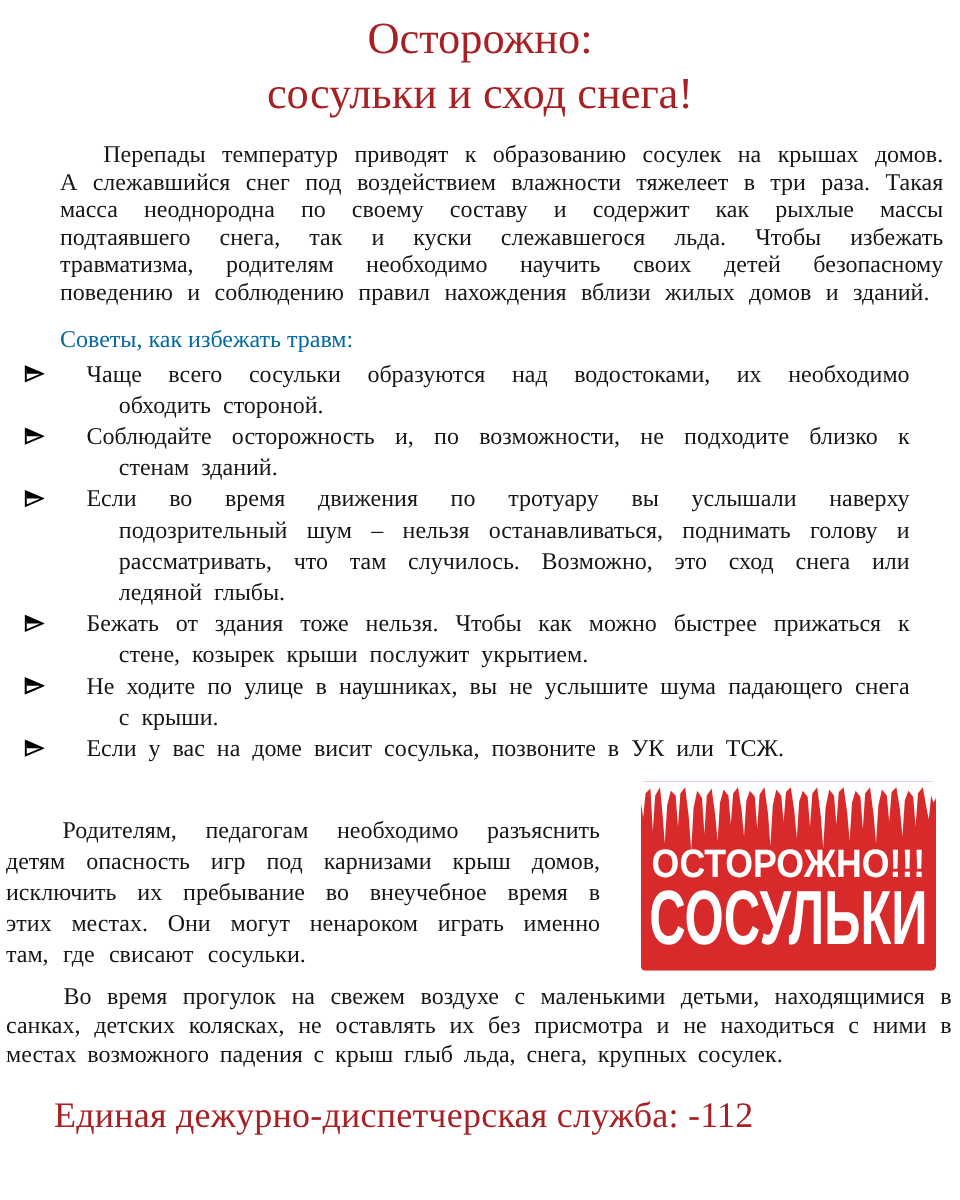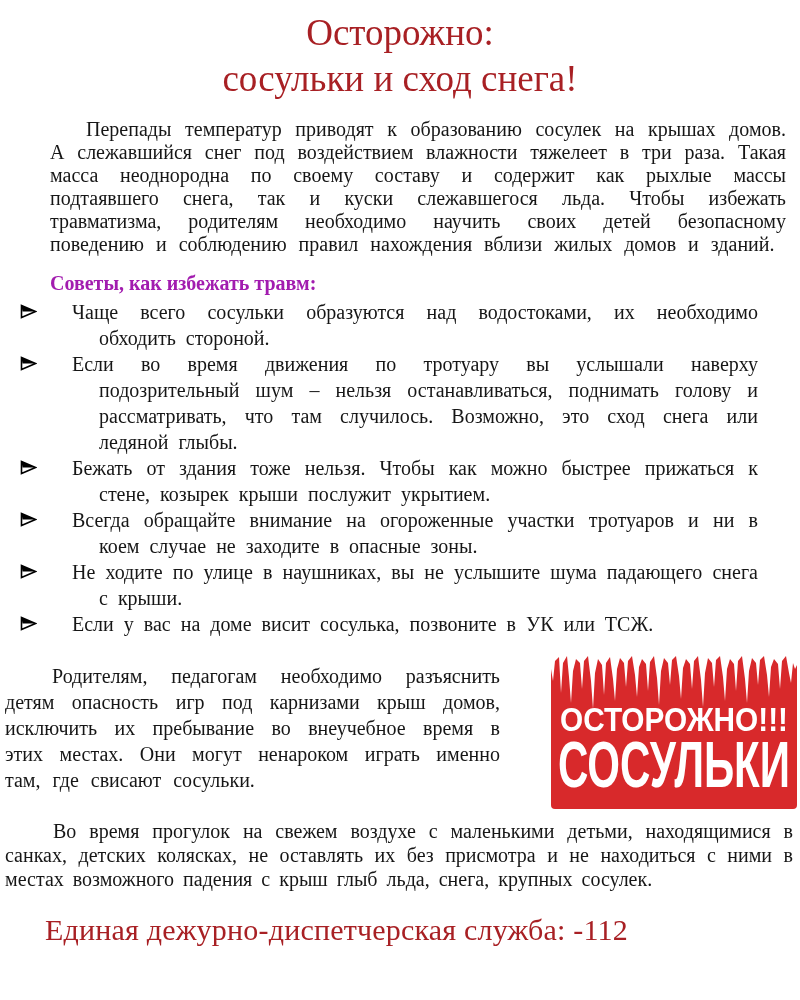--- a/index.html
+++ b/index.html
@@ -24,22 +24,22 @@
   .intro {
     margin: 16px 14px 0 50px;
     font-size: 20px;
     line-height: 23px;
     text-align: justify;
     text-indent: 36px;
     word-spacing: 7px;
   }
   .tips-heading {
     margin: 16px 0 4px 50px;
-    color: #a21caf;
-    font-weight: bold;
+    color: #0369a1;
+    font-weight: normal;
     font-size: 20px;
   }
   ul.tips {
     list-style: none;
     margin: 0 42px 0 0;
     padding: 0;
   }
   li.tip {
     position: relative;
     padding-left: 99px;
@@ -51,22 +51,22 @@
   }
   li.tip .marker {
     position: absolute;
     left: 20px;
     top: 5px;
     text-indent: 0;
     line-height: 0;
   }
   .columns {
     display: flex;
-    align-items: flex-start;
-    margin: 14px 17px 0 5px;
+    align-items: flex-end;
+    margin: 14px 34px 0 5px;
   }
   .parents {
     width: 495px;
     margin: 12px 0 0 0;
     font-size: 20px;
     line-height: 26px;
     text-align: justify;
     text-indent: 47px;
     word-spacing: 7px;
   }
@@ -110,20 +110,29 @@
     <li class="tip">
       <span class="marker">
         <svg width="17" height="15" viewBox="0 0 17 15" aria-hidden="true">
           <polygon points="1.5,1.5 15.5,7.5 1.5,13.5" fill="#ffffff" stroke="#000000" stroke-width="1.6"></polygon>
           <polygon points="1.5,1.5 15.5,7.5 2.5,7.5" fill="#000000"></polygon>
         </svg>
       </span>
       <span class="tip-text">Чаще всего сосульки образуются над водостоками, их необходимо обходить стороной.</span>
     </li>
 
+    <li class="tip">
+      <span class="marker">
+        <svg width="17" height="15" viewBox="0 0 17 15" aria-hidden="true">
+          <polygon points="1.5,1.5 15.5,7.5 1.5,13.5" fill="#ffffff" stroke="#000000" stroke-width="1.6"></polygon>
+          <polygon points="1.5,1.5 15.5,7.5 2.5,7.5" fill="#000000"></polygon>
+        </svg>
+      </span>
+      <span class="tip-text">Соблюдайте осторожность и, по возможности, не подходите близко к стенам зданий.</span>
+    </li>
 
     <li class="tip">
       <span class="marker">
         <svg width="17" height="15" viewBox="0 0 17 15" aria-hidden="true">
           <polygon points="1.5,1.5 15.5,7.5 1.5,13.5" fill="#ffffff" stroke="#000000" stroke-width="1.6"></polygon>
           <polygon points="1.5,1.5 15.5,7.5 2.5,7.5" fill="#000000"></polygon>
         </svg>
       </span>
       <span class="tip-text">Если во время движения по тротуару вы услышали наверху подозрительный шум – нельзя останавливаться, поднимать голову и рассматривать, что там случилось. Возможно, это сход снега или ледяной глыбы.</span>
     </li>
@@ -138,21 +147,20 @@
       <span class="tip-text">Бежать от здания тоже нельзя. Чтобы как можно быстрее прижаться к стене, козырек крыши послужит укрытием.</span>
     </li>
 
     <li class="tip">
       <span class="marker">
         <svg width="17" height="15" viewBox="0 0 17 15" aria-hidden="true">
           <polygon points="1.5,1.5 15.5,7.5 1.5,13.5" fill="#ffffff" stroke="#000000" stroke-width="1.6"></polygon>
           <polygon points="1.5,1.5 15.5,7.5 2.5,7.5" fill="#000000"></polygon>
         </svg>
       </span>
-      <span class="tip-text">Всегда обращайте внимание на огороженные участки тротуаров и ни в коем случае не заходите в опасные зоны.</span>
     </li>
 
     <li class="tip">
       <span class="marker">
         <svg width="17" height="15" viewBox="0 0 17 15" aria-hidden="true">
           <polygon points="1.5,1.5 15.5,7.5 1.5,13.5" fill="#ffffff" stroke="#000000" stroke-width="1.6"></polygon>
           <polygon points="1.5,1.5 15.5,7.5 2.5,7.5" fill="#000000"></polygon>
         </svg>
       </span>
       <span class="tip-text">Не ходите по улице в наушниках, вы не услышите шума падающего снега с крыши.</span>

